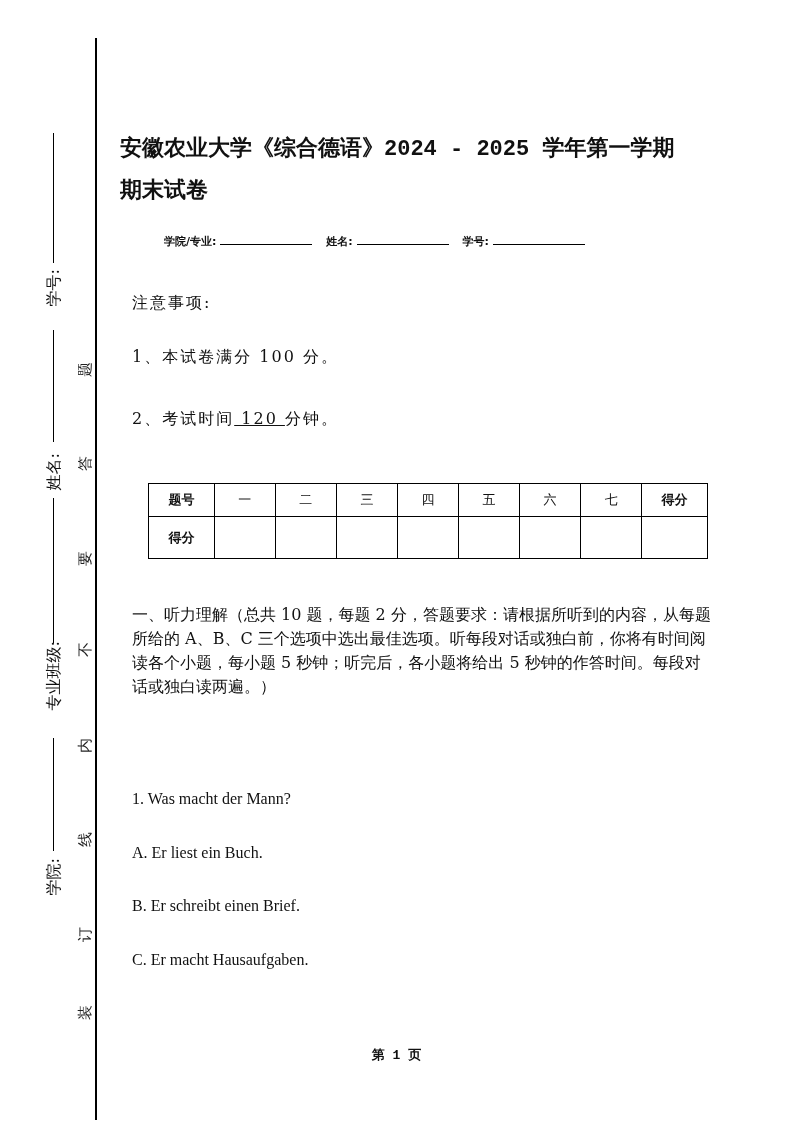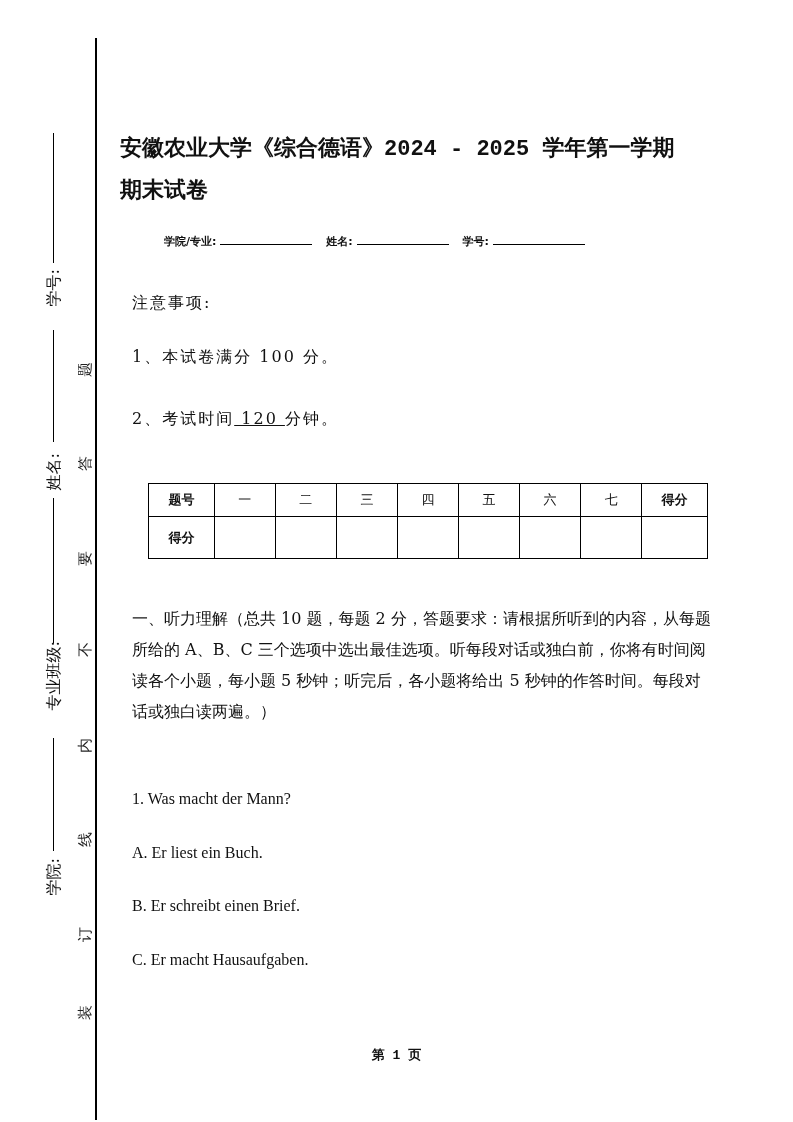--- a/index.html
+++ b/index.html
@@ -13,21 +13,21 @@
   .info { position:absolute; top:230px; left:164px; font-family:"DejaVu Sans",sans-serif; font-weight:bold; font-size:11px; white-space:nowrap; }
   .info .blank { display:inline-block; width:92px; border-bottom:1px solid #000; margin:0 10px 0 4px; height:14px; vertical-align:baseline; }
   .txt { position:absolute; left:132px; font-size:16px; letter-spacing:2px; white-space:nowrap; }
   .u { text-decoration:underline; }
   table.score { position:absolute; left:148px; top:462px; border-collapse:collapse; width:560px; font-family:"DejaVu Sans",sans-serif; font-size:13px;margin-top:21px; }
   table.score td { border:1px solid #000; text-align:center; width:61px; }
   table.score td.h { font-weight:bold; width:66px; }
   table.score tr.r0 td { height:30px; }
   table.score tr.r1 td { height:39px; }
   table.score tr.r2 td { height:50px; }
-  .para { position:absolute; left:132px; width:580px; font-size:16px; line-height:31px; top:603px; }
+  .para { position:absolute; left:132px; width:580px; font-size:16px; line-height:24px; top:603px; }
   .q { position:absolute; left:132px; font-family:"Liberation Serif",serif; font-size:16px; white-space:nowrap; }
   .footer { position:absolute; top:1046px; left:0; width:793px; text-align:center; font-size:13px; font-weight:bold; font-family:Liberation Mono, monospace; }
 </style>
 </head>
 <body>
 
 <div class="vrule"></div>
 
 <div class="sline" style="top:133px;height:130px"></div>
 <div class="vlabel" style="top:286px">学号:</div>

